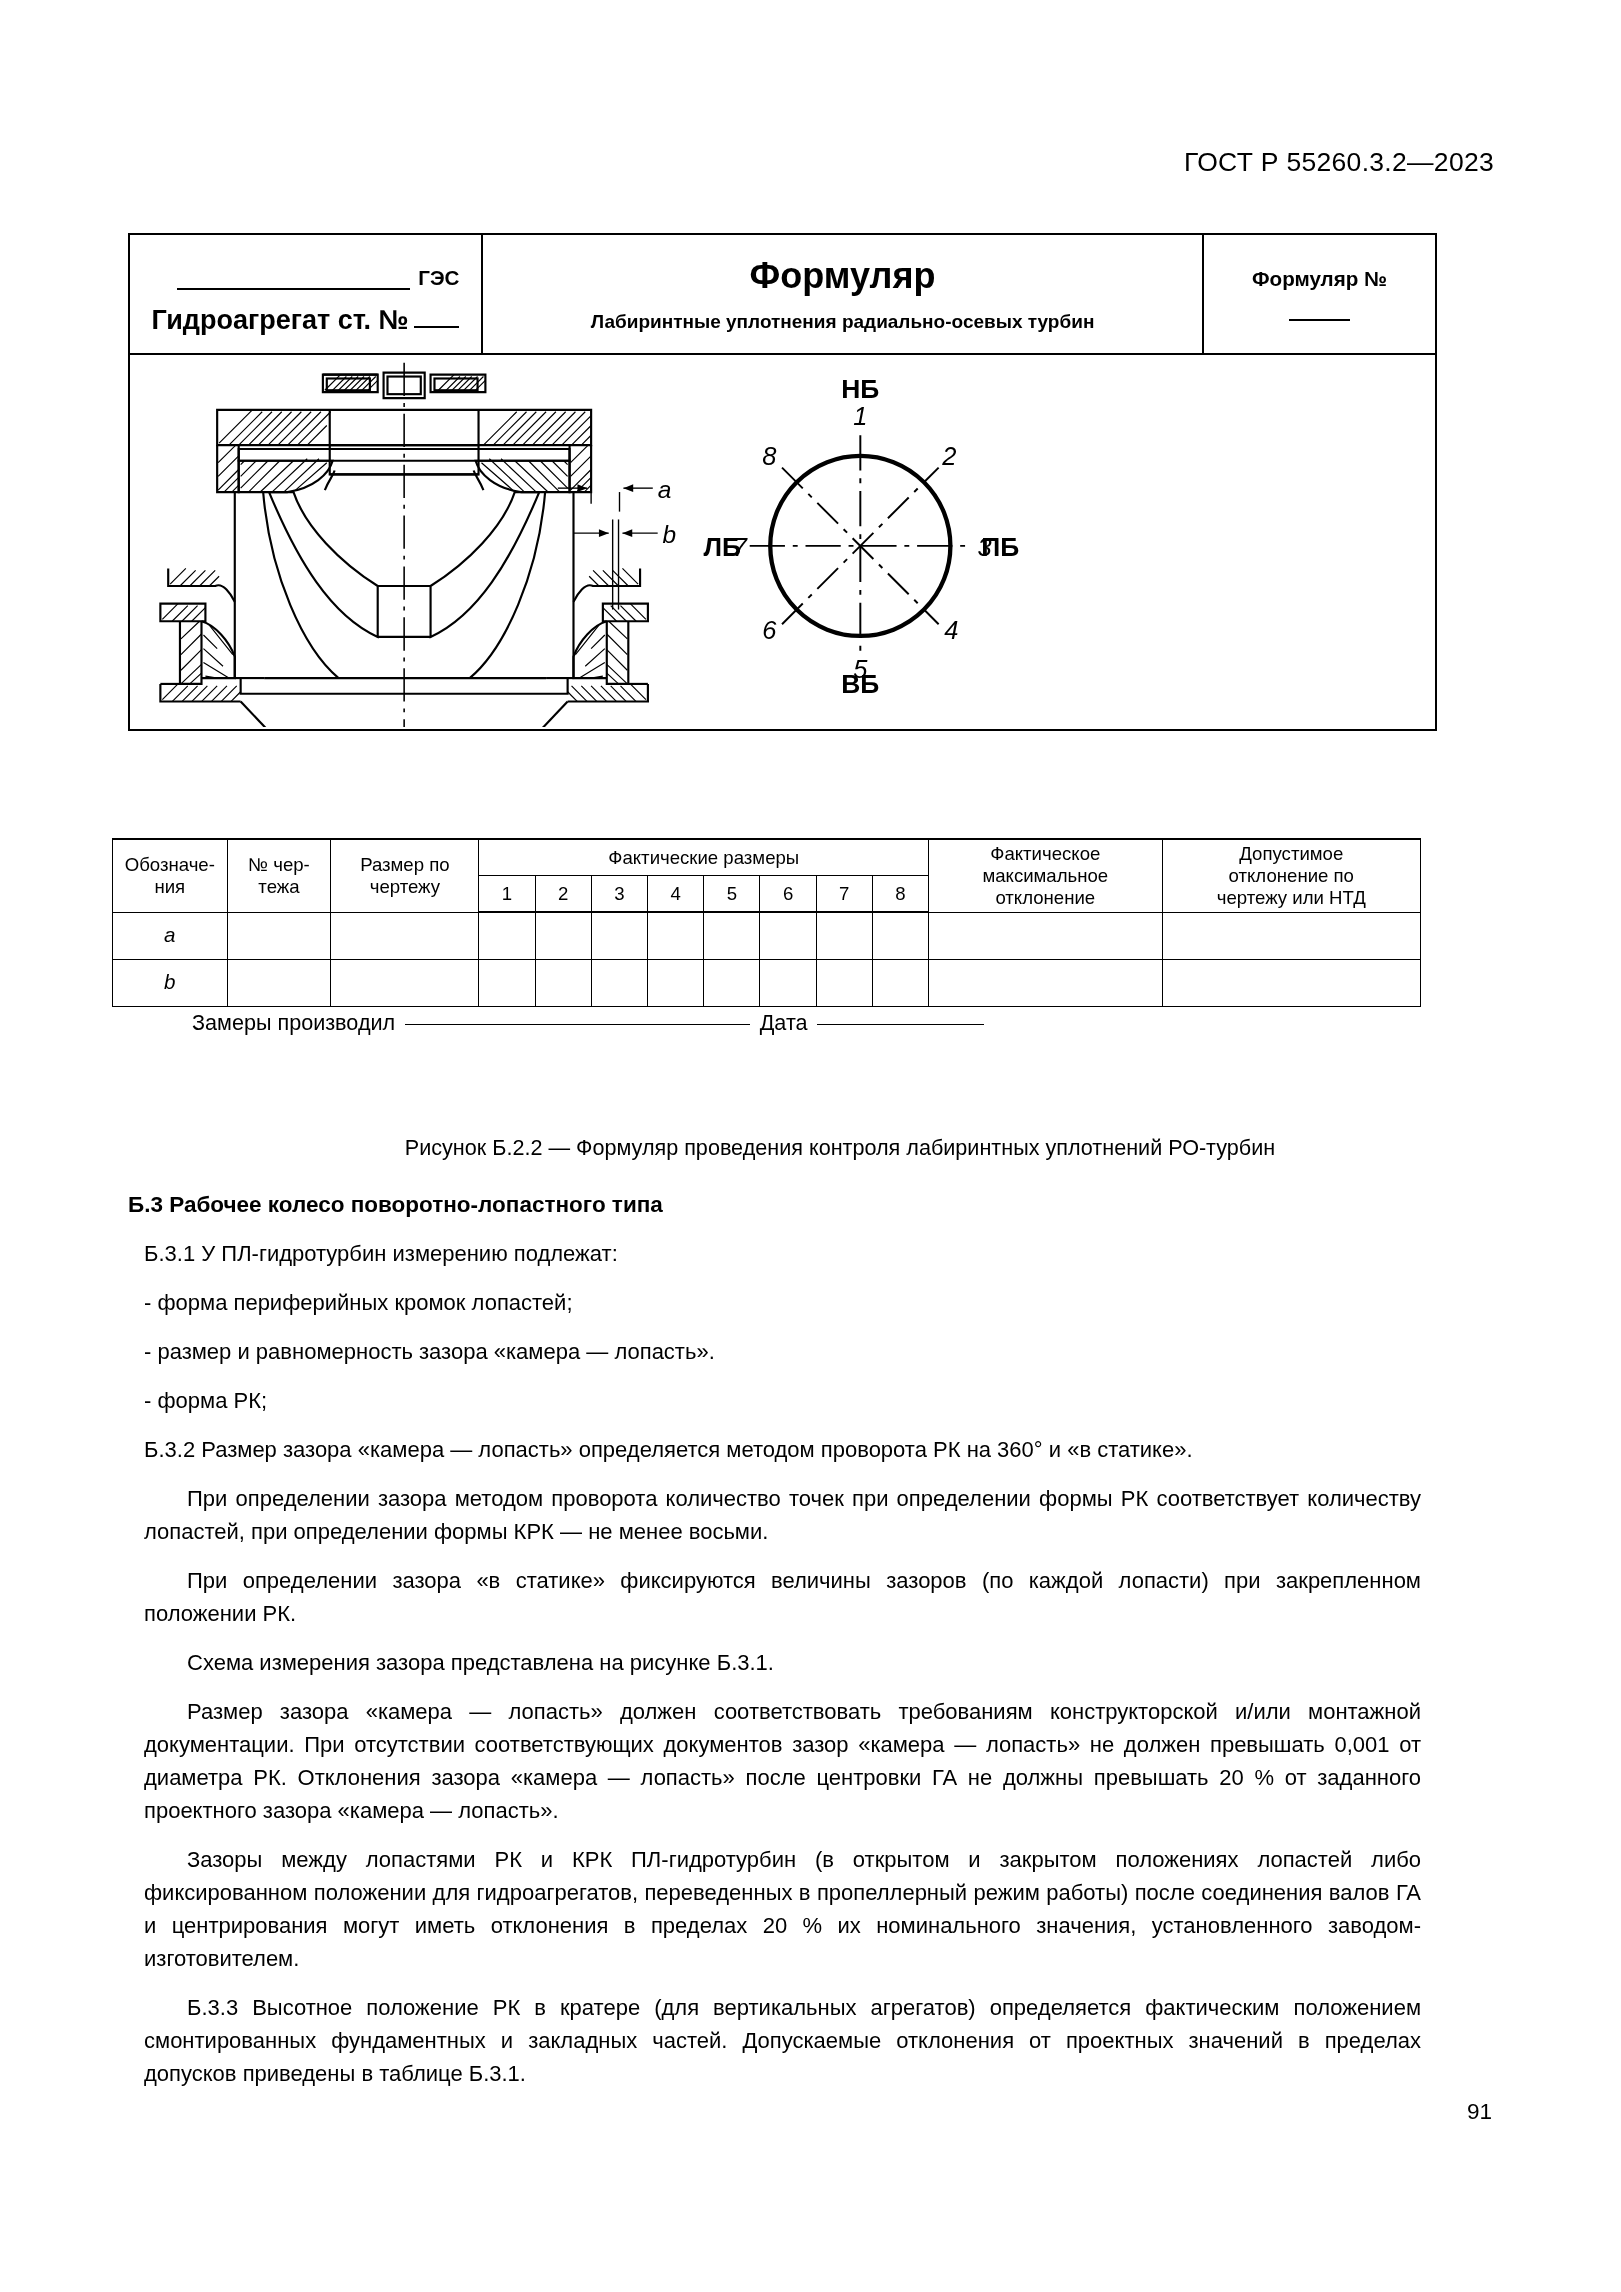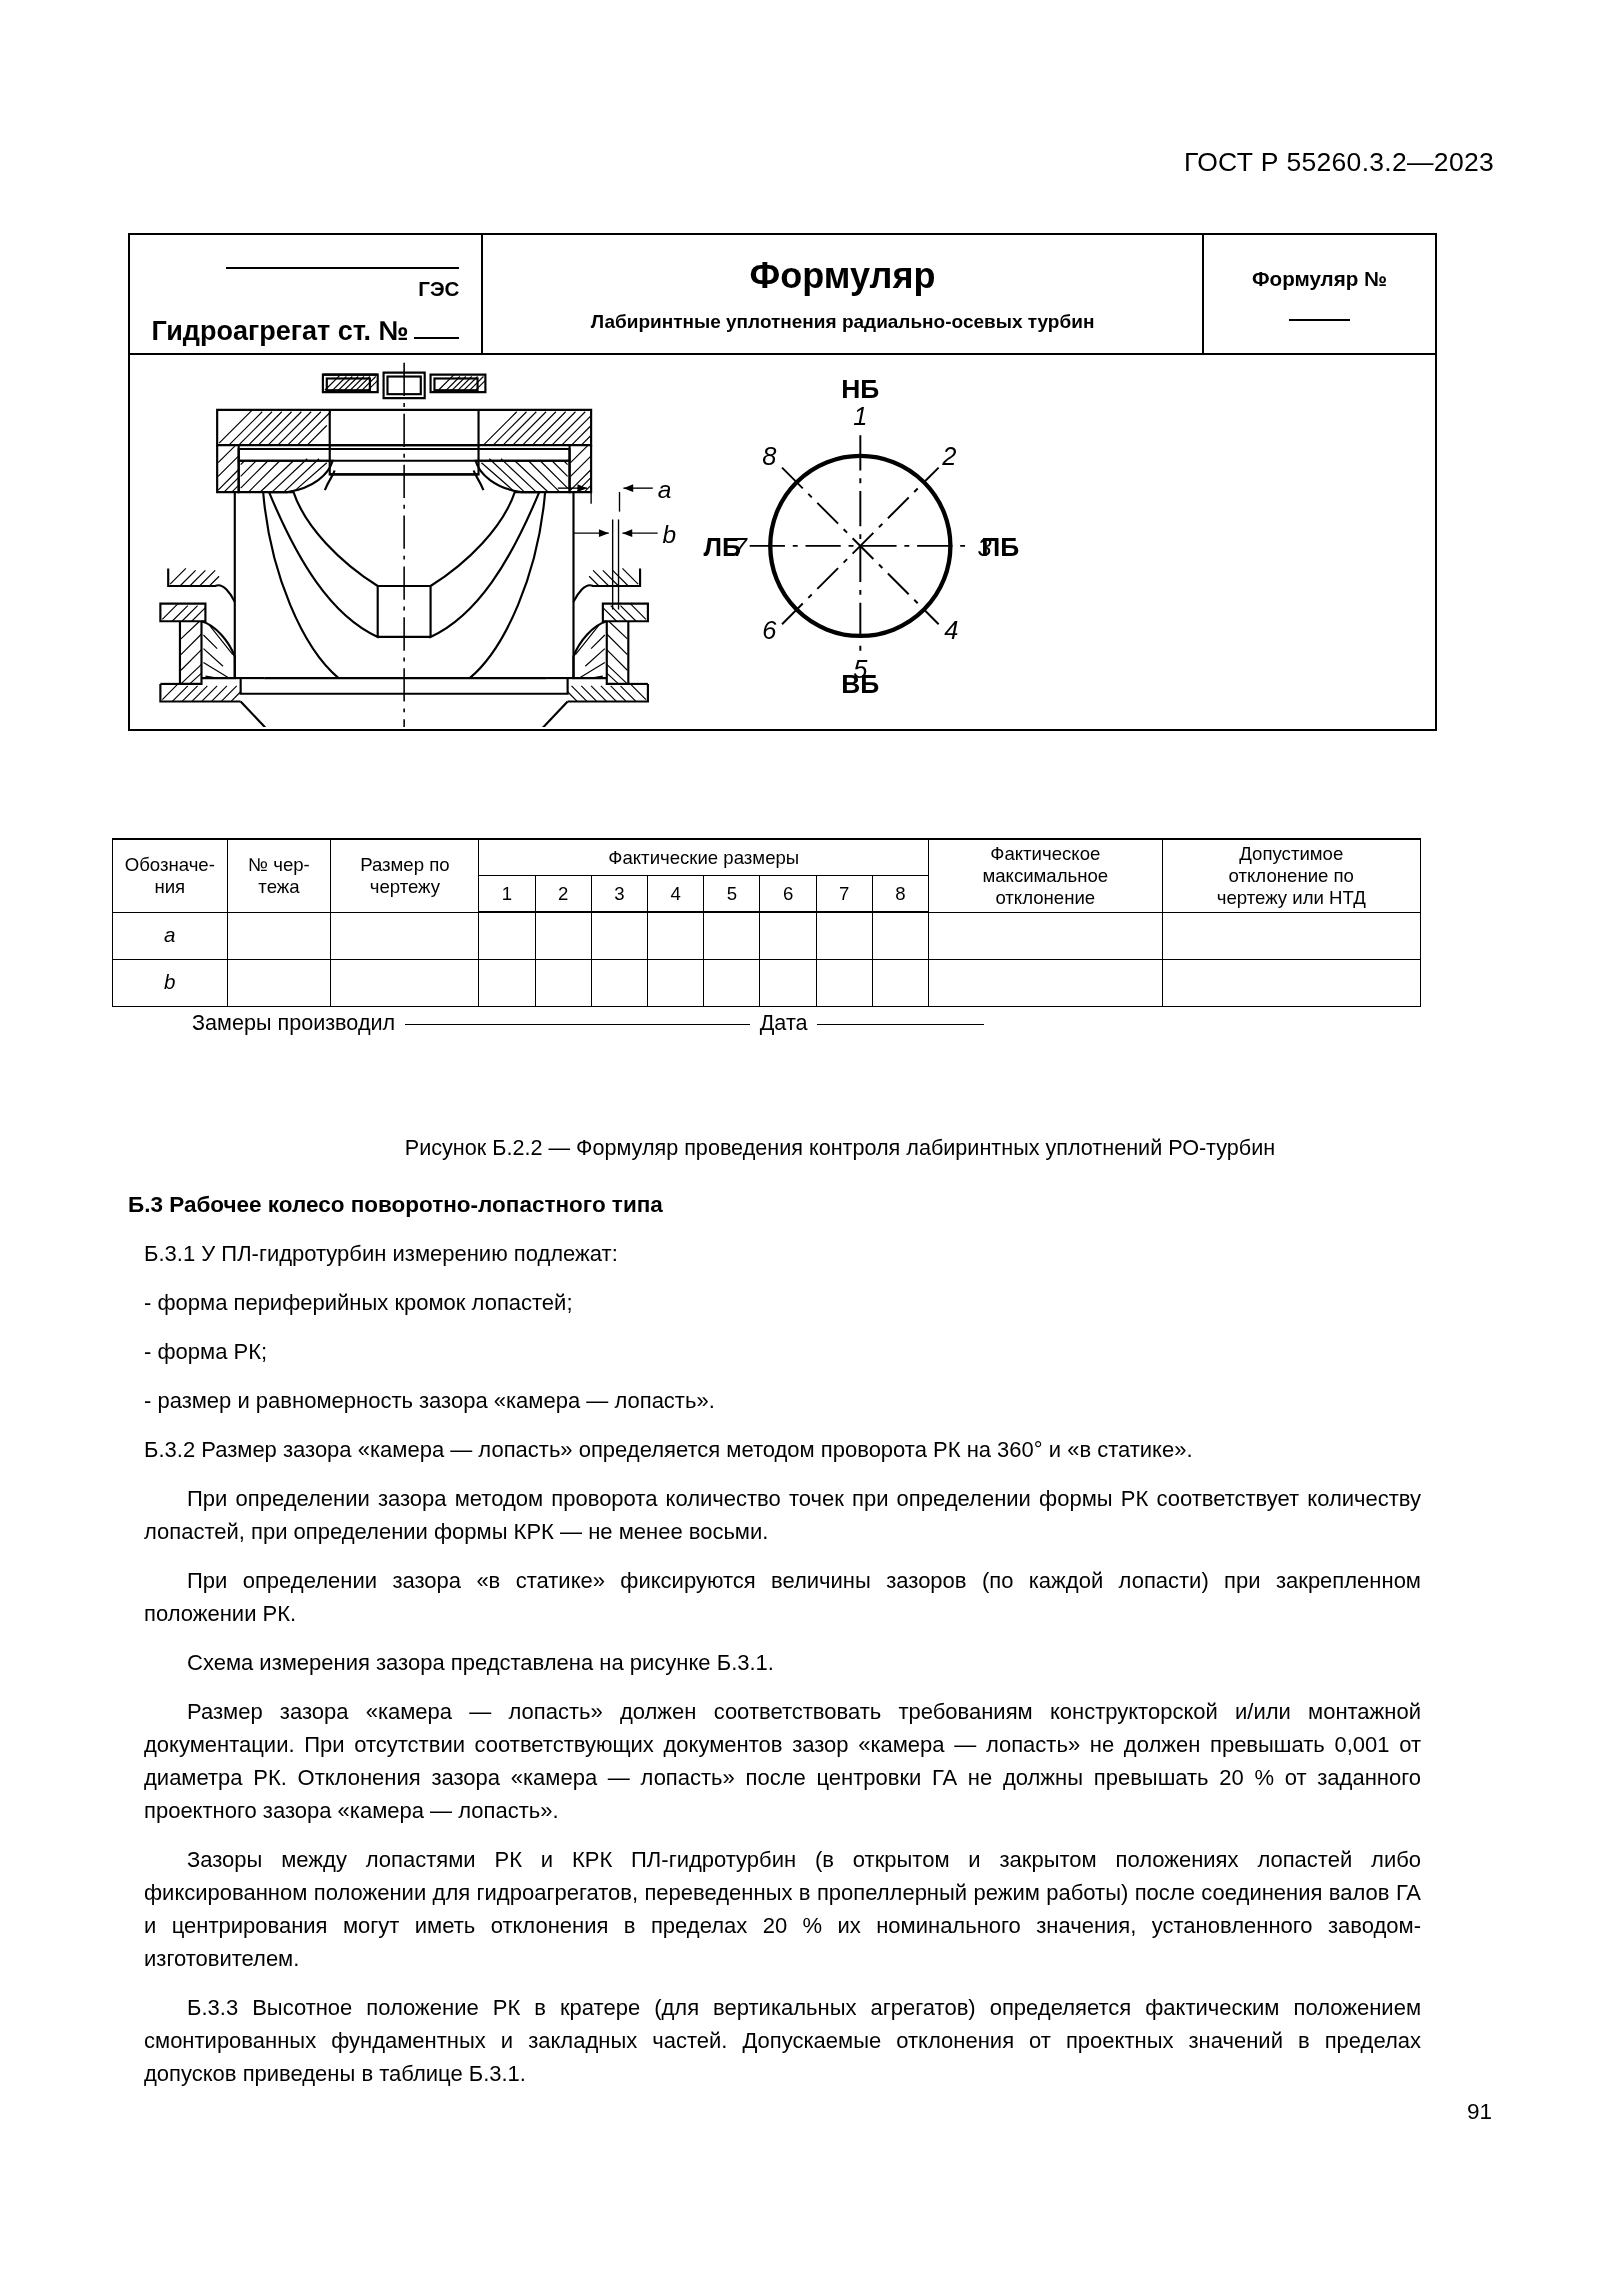--- a/index.html
+++ b/index.html
@@ -70,21 +70,20 @@
     padding: 5.9px 7.8px;
   }
   .gesline {
     font-size: 20.6px;
     font-weight: bold;
     display: flex;
     align-items: flex-end;
     justify-content: flex-end;
     gap: 7.8px;
     margin-bottom: 15.7px;
-    flex-direction: column;
   }
   .rule-long {
     display: inline-block;
     width: 233px;
     border-bottom: 2.2px solid #000;
     height: 14.7px;
   }
   .rule-short {
     display: inline-block;
     width: 73px;
@@ -490,22 +489,22 @@
     <span class="sig-rule-2"></span>
   </div>
 
   <div class="fig-caption">Рисунок Б.2.2 — Формуляр проведения контроля лабиринтных уплотнений РО-турбин</div>
 
   <div class="body-block">
     <div class="sec-head">Б.3 Рабочее колесо поворотно-лопастного типа</div>
 
     <p class="t nojust">Б.3.1 У ПЛ-гидротурбин измерению подлежат:</p>
     <p class="t nojust">- форма периферийных кромок лопастей;</p>
+    <p class="t nojust">- размер и равномерность зазора «камера — лопасть».</p>
     <p class="t nojust">- форма РК;</p>
-    <p class="t nojust">- размер и равномерность зазора «камера — лопасть».</p>
     <p class="t nojust">Б.3.2 Размер зазора «камера — лопасть» определяется методом проворота РК на 360° и «в статике».</p>
     <p class="t ind">При определении зазора методом проворота количество точек при определении формы РК соответствует количеству лопастей, при определении формы КРК — не менее восьми.</p>
     <p class="t ind">При определении зазора «в статике» фиксируются величины зазоров (по каждой лопасти) при закрепленном положении РК.</p>
     <p class="t ind nojust">Схема измерения зазора представлена на рисунке Б.3.1.</p>
     <p class="t ind">Размер зазора «камера — лопасть» должен соответствовать требованиям конструкторской и/или монтажной документации. При отсутствии соответствующих документов зазор «камера — лопасть» не должен превышать 0,001 от диаметра РК. Отклонения зазора «камера — лопасть» после центровки ГА не должны превышать 20 % от заданного проектного зазора «камера — лопасть».</p>
     <p class="t ind">Зазоры между лопастями РК и КРК ПЛ-гидротурбин (в открытом и закрытом положениях лопастей либо фиксированном положении для гидроагрегатов, переведенных в пропеллерный режим работы) после соединения валов ГА и центрирования могут иметь отклонения в пределах 20 % их номинального значения, установленного заводом-изготовителем.</p>
     <p class="t ind">Б.3.3 Высотное положение РК в кратере (для вертикальных агрегатов) определяется фактическим положением смонтированных фундаментных и закладных частей. Допускаемые отклонения от проектных значений в пределах допусков приведены в таблице Б.3.1.</p>
   </div>
 
   <div class="page-num">91</div>

